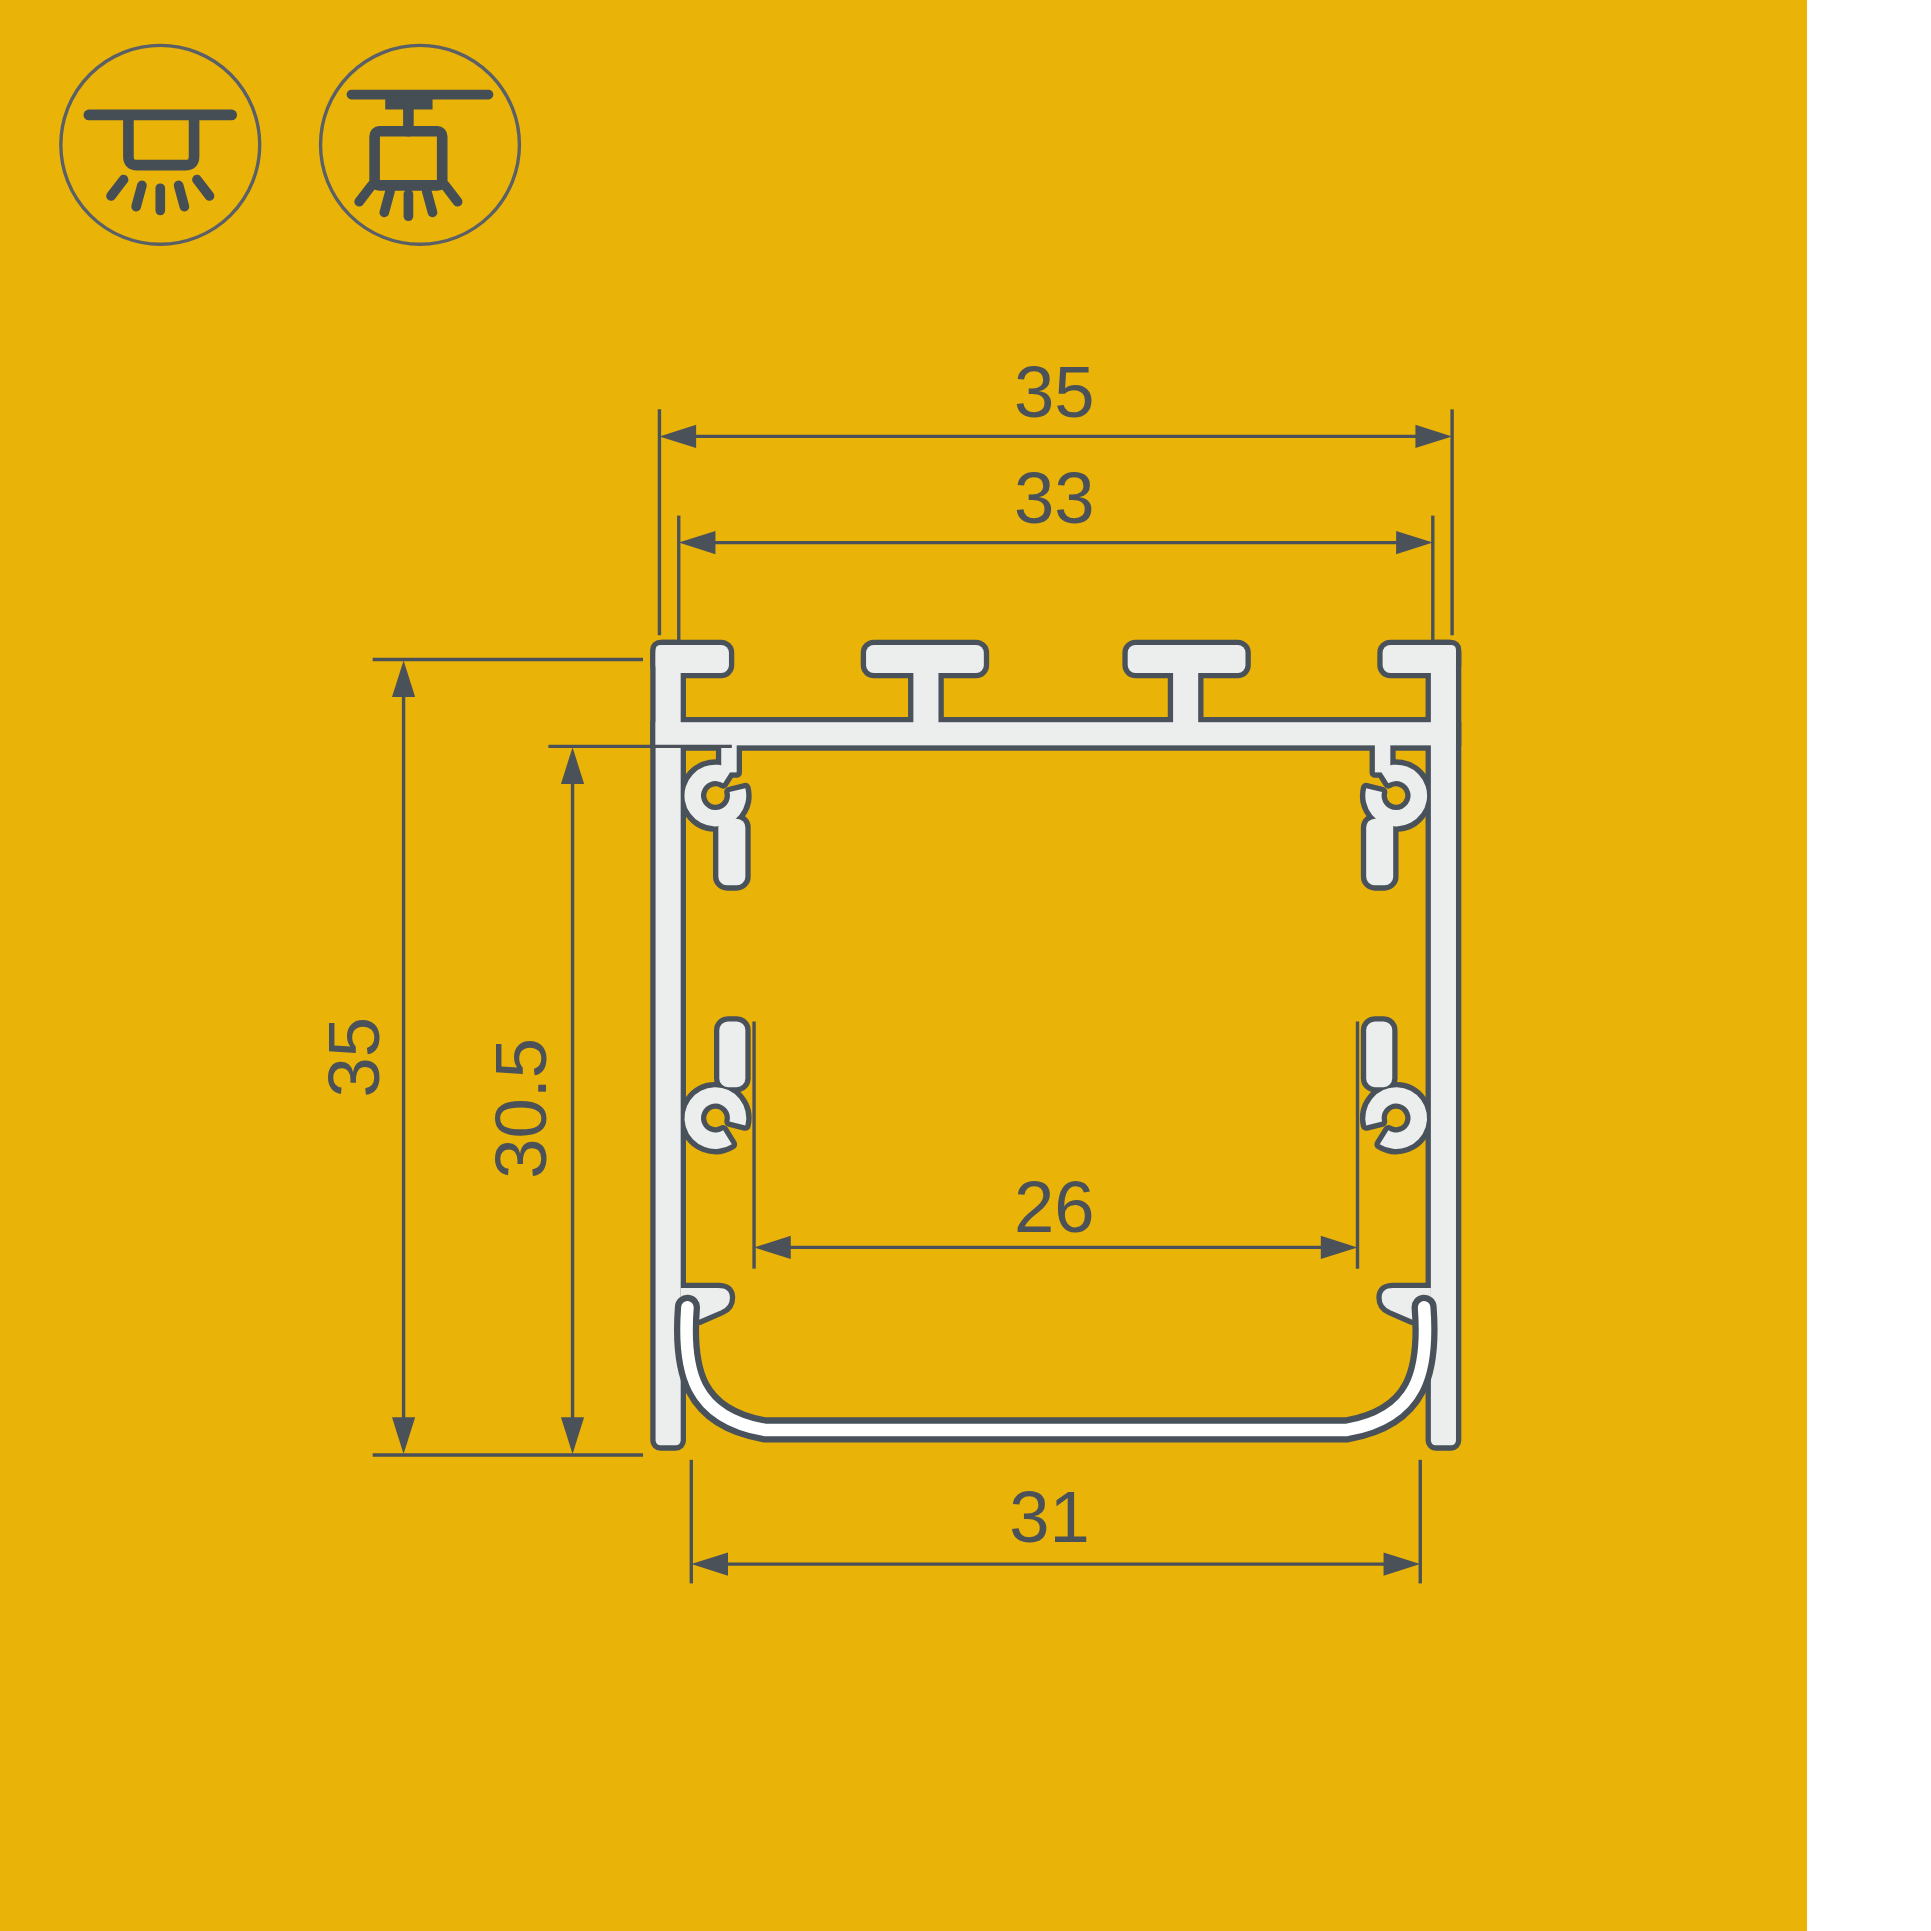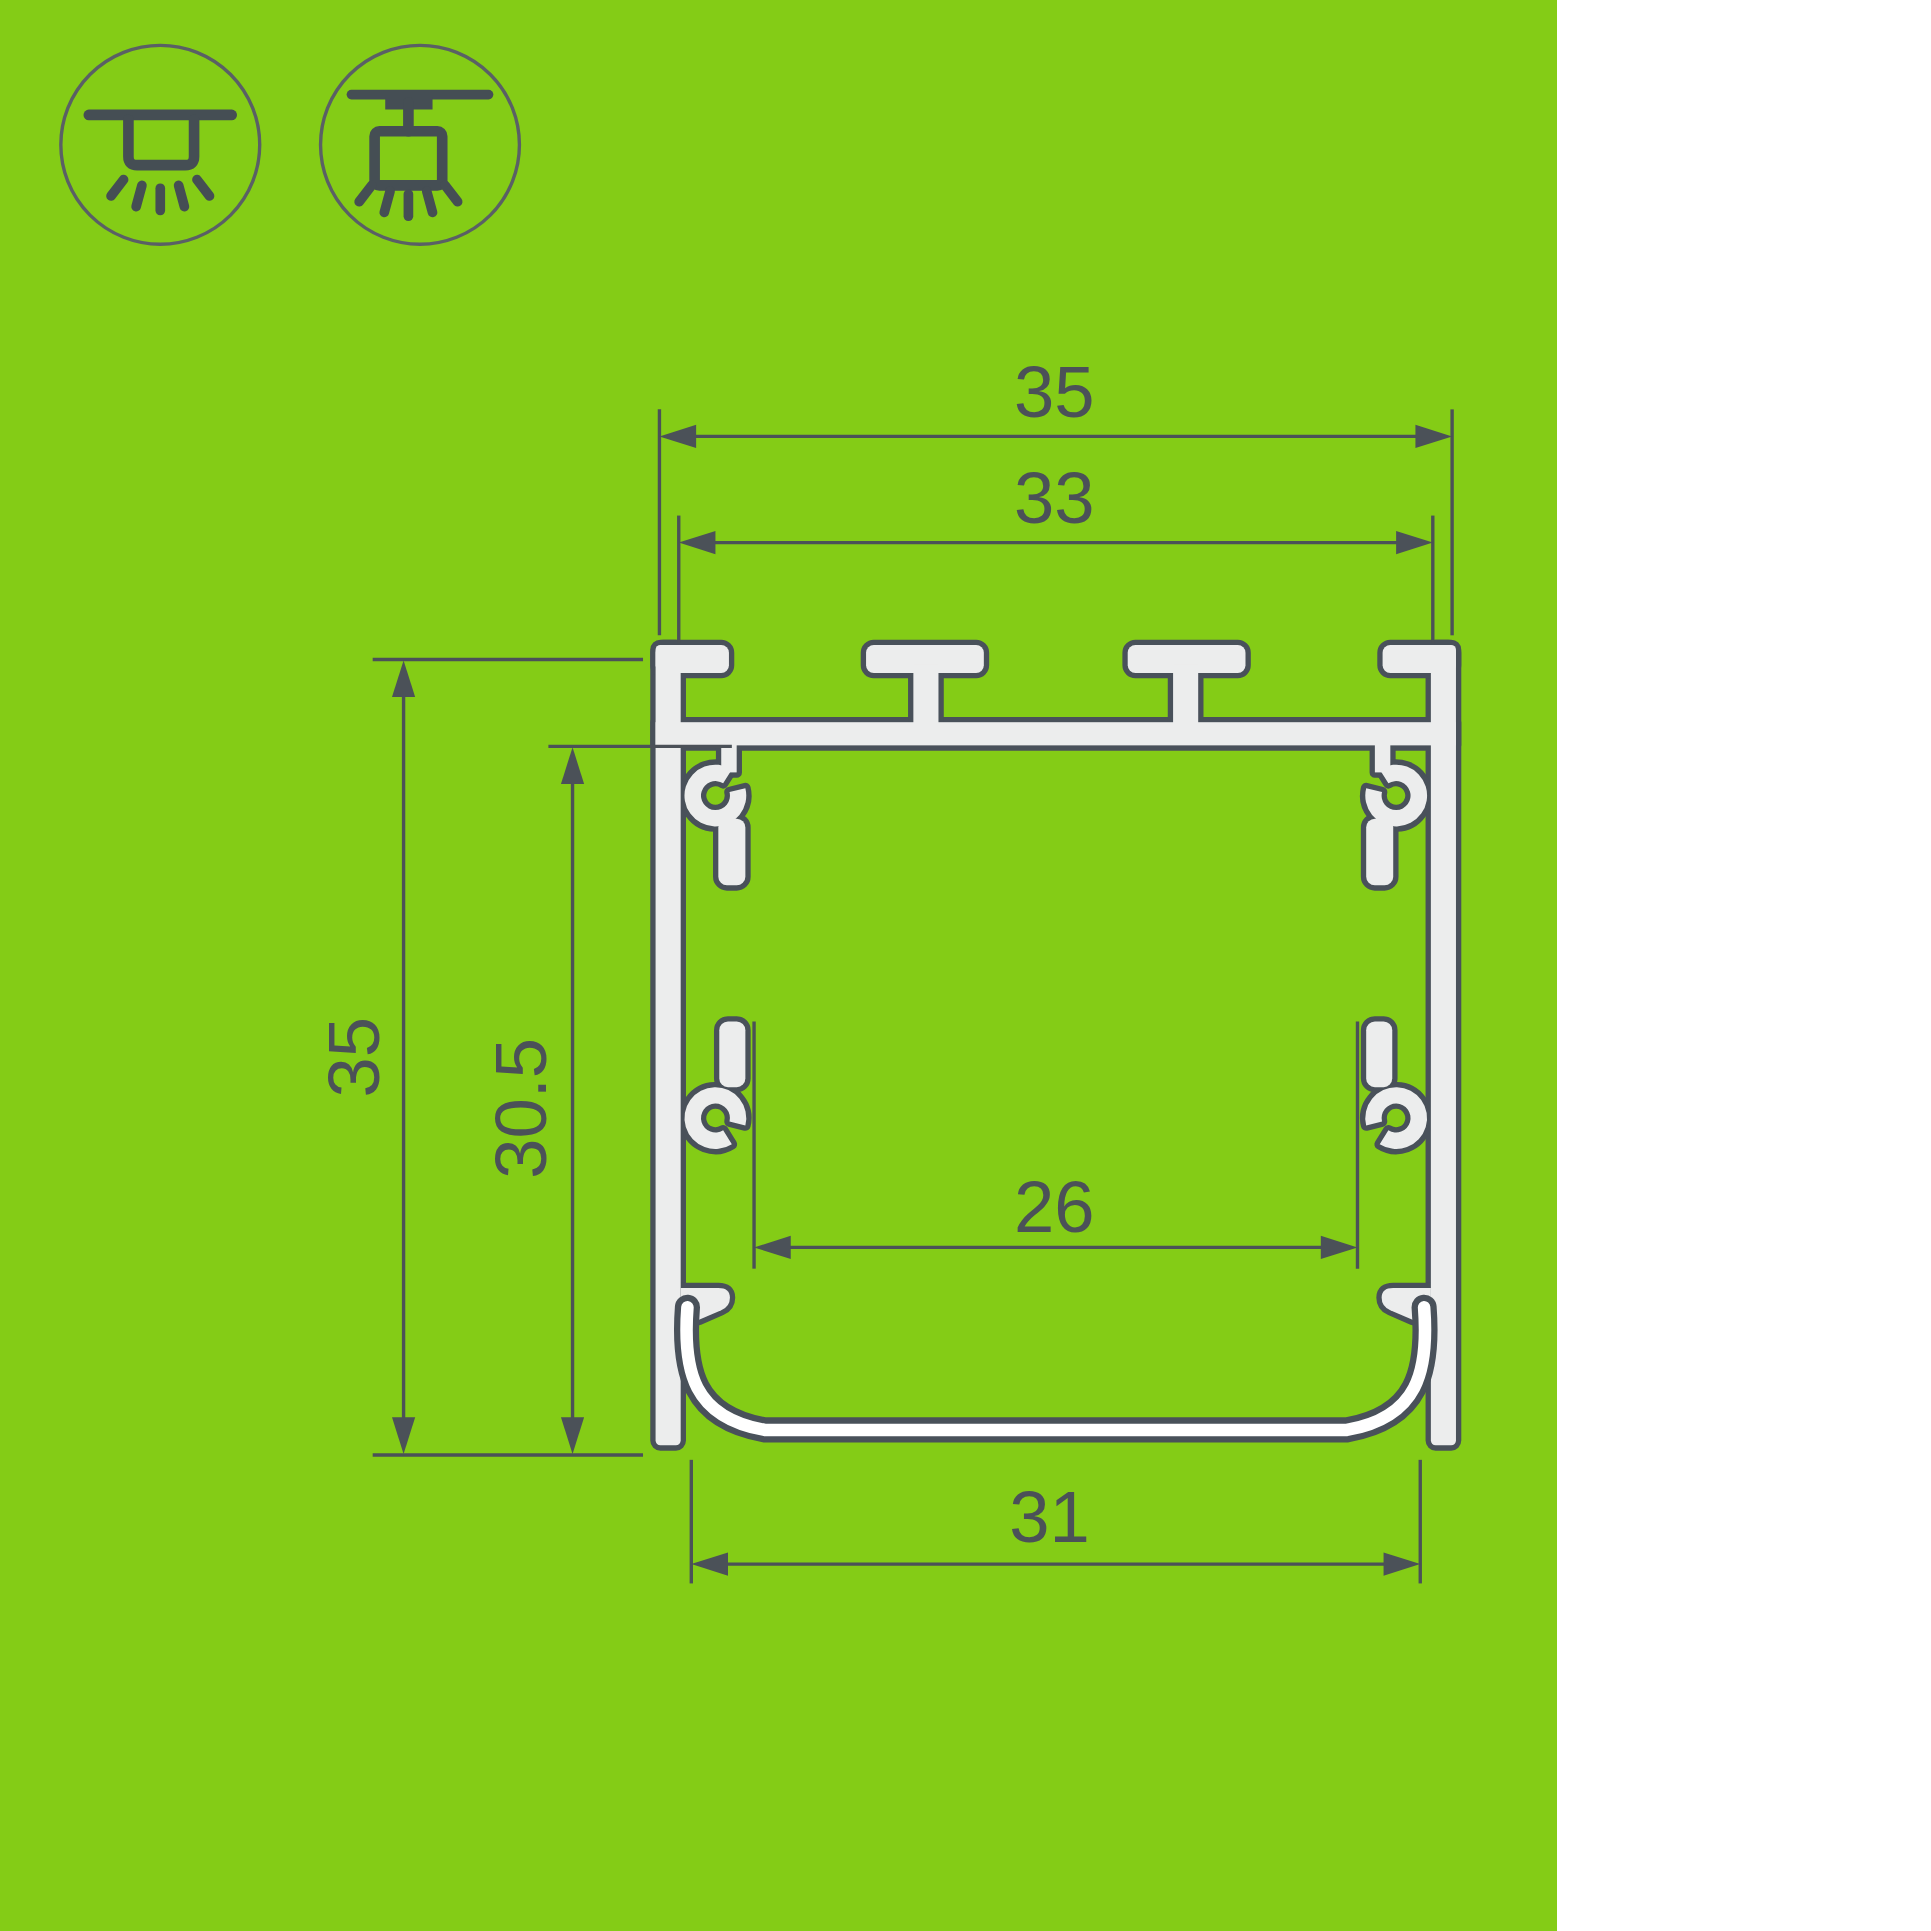--- a/index.html
+++ b/index.html
@@ -1,16 +1,16 @@
 <!DOCTYPE html>
 <html><head>
 <meta charset="utf-8">
 <style>
   html,body{margin:0;padding:0;background:#ffffff;}
-  .canvas{position:relative;width:1557px;height:1931px;background:#84cc16;overflow:hidden;
+  .canvas{position:relative;width:1807px;height:1931px;background:#eab308;overflow:hidden;
           font-family:"Liberation Sans", sans-serif;}
   svg{display:block;}
   text.dim{font-family:"Liberation Sans", sans-serif;font-size:75px;fill:#4b5158;}
 </style>
 </head>
 <body>
 
 <div class="canvas">
 <svg width="1931" height="1931" viewBox="0 0 2000 2000">
 

